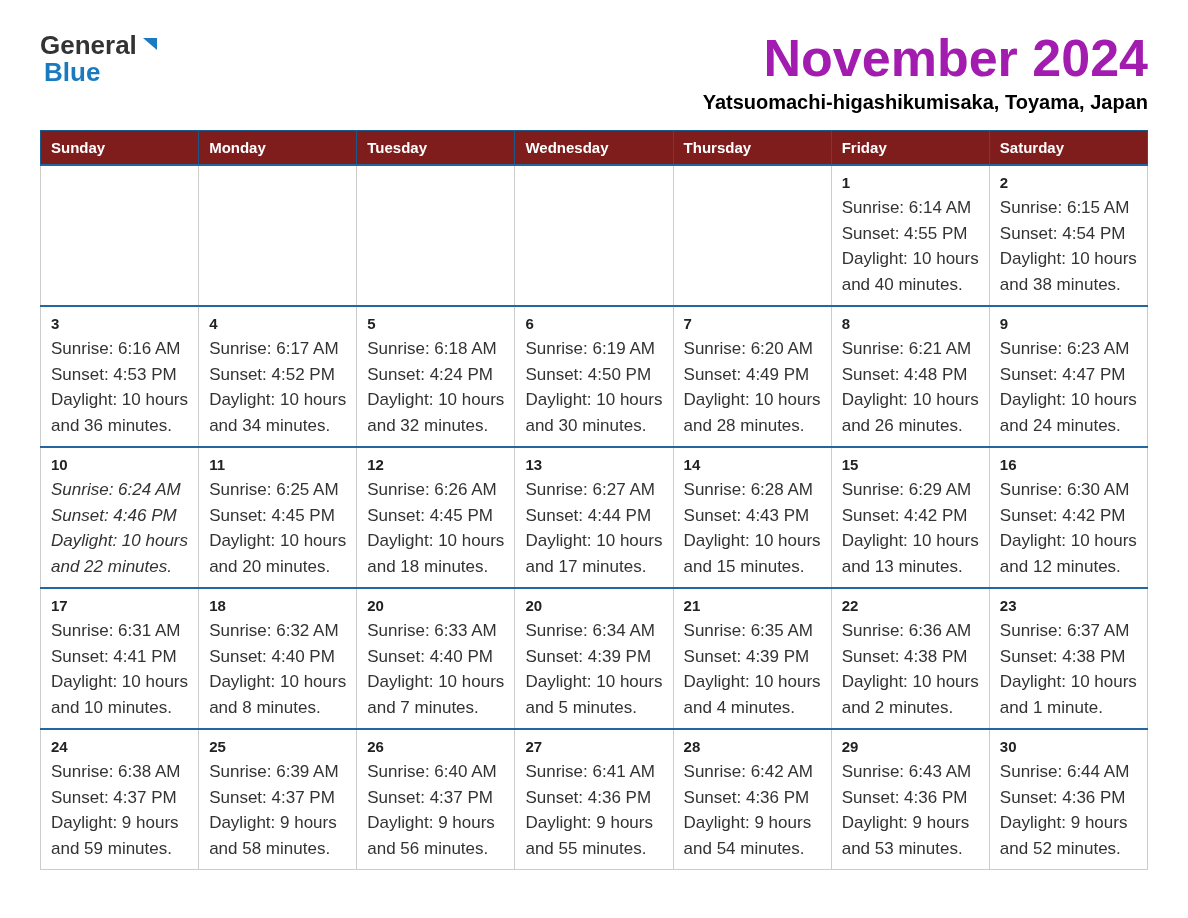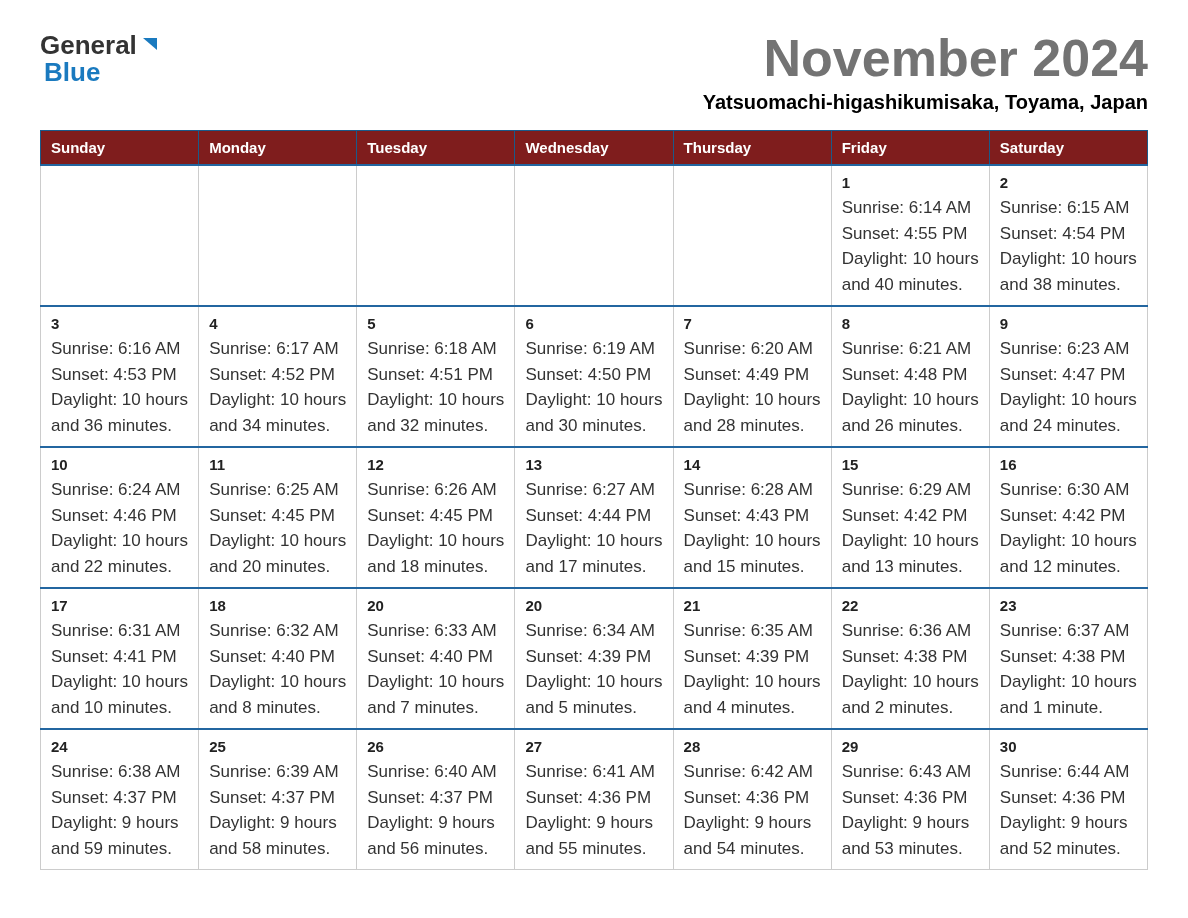--- a/index.html
+++ b/index.html
@@ -21,21 +21,21 @@
       flex-direction: column;
       align-items: flex-start;
       justify-content: flex-end;
     }
     .title-block {
       text-align: right;
     }
     .month-year {
       font-size: 52px;
       font-weight: bold;
-      color: #737373;
+      color: #a21caf;
       line-height: 1.1;
     }
     .location {
       font-size: 20px;
       color: #000000;
       margin-top: 4px;
       font-weight: bold;
     }
     .calendar {
       width: 100%;
@@ -159,21 +159,21 @@
         </td>
         <td>
           <span class="day-num">4</span>
           <div class="day-info" style="white-space: pre-line;">Sunrise: 6:17 AM
 Sunset: 4:52 PM
 Daylight: 10 hours and 34 minutes.</div>
         </td>
         <td>
           <span class="day-num">5</span>
           <div class="day-info" style="white-space: pre-line;">Sunrise: 6:18 AM
-Sunset: 4:51 PM
+Sunset: 4:24 PM
 Daylight: 10 hours and 32 minutes.</div>
         </td>
         <td>
           <span class="day-num">6</span>
           <div class="day-info" style="white-space: pre-line;">Sunrise: 6:19 AM
 Sunset: 4:50 PM
 Daylight: 10 hours and 30 minutes.</div>
         </td>
         <td>
           <span class="day-num">7</span>
@@ -190,21 +190,21 @@
         <td>
           <span class="day-num">9</span>
           <div class="day-info" style="white-space: pre-line;">Sunrise: 6:23 AM
 Sunset: 4:47 PM
 Daylight: 10 hours and 24 minutes.</div>
         </td>
       </tr>
       <tr>
         <td>
           <span class="day-num">10</span>
-          <div class="day-info" style="white-space: pre-line;">Sunrise: 6:24 AM
+          <div class="day-info" style="white-space: pre-line; font-style: italic;">Sunrise: 6:24 AM
 Sunset: 4:46 PM
 Daylight: 10 hours and 22 minutes.</div>
         </td>
         <td>
           <span class="day-num">11</span>
           <div class="day-info" style="white-space: pre-line;">Sunrise: 6:25 AM
 Sunset: 4:45 PM
 Daylight: 10 hours and 20 minutes.</div>
         </td>
         <td>

